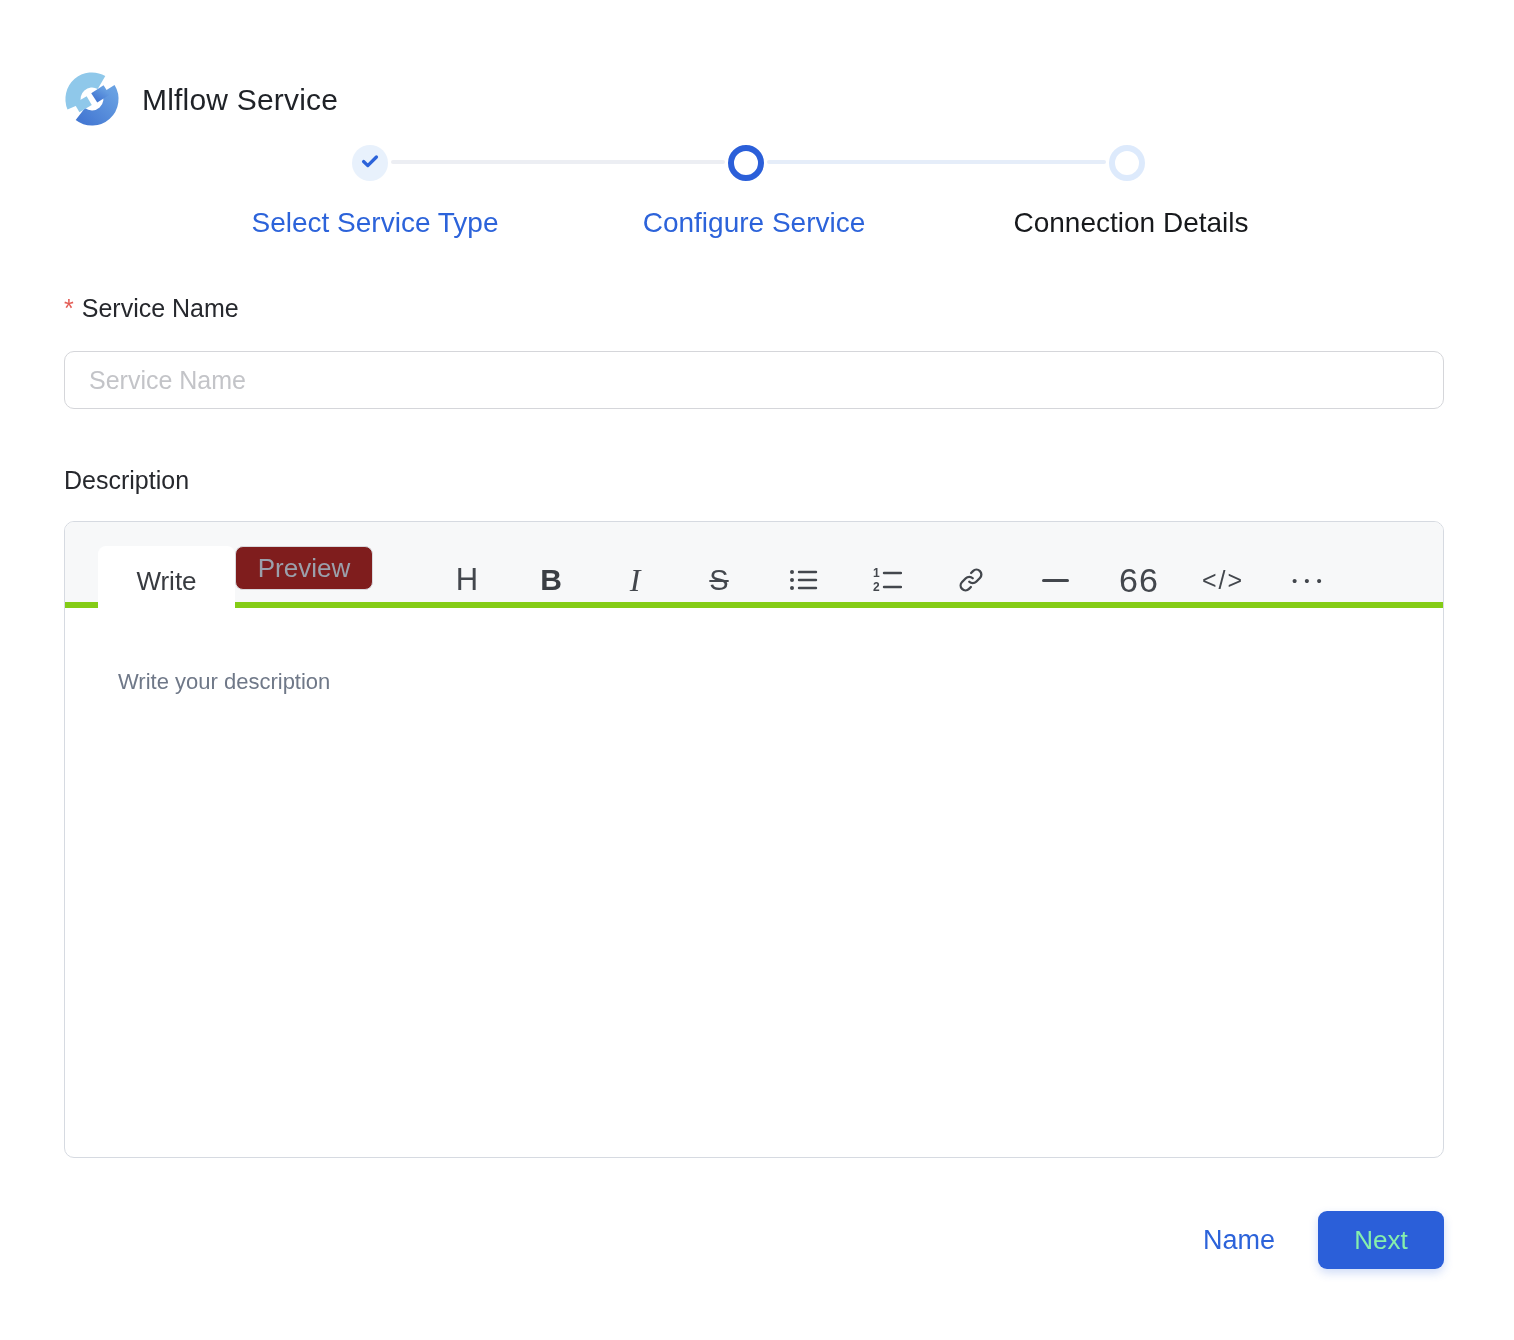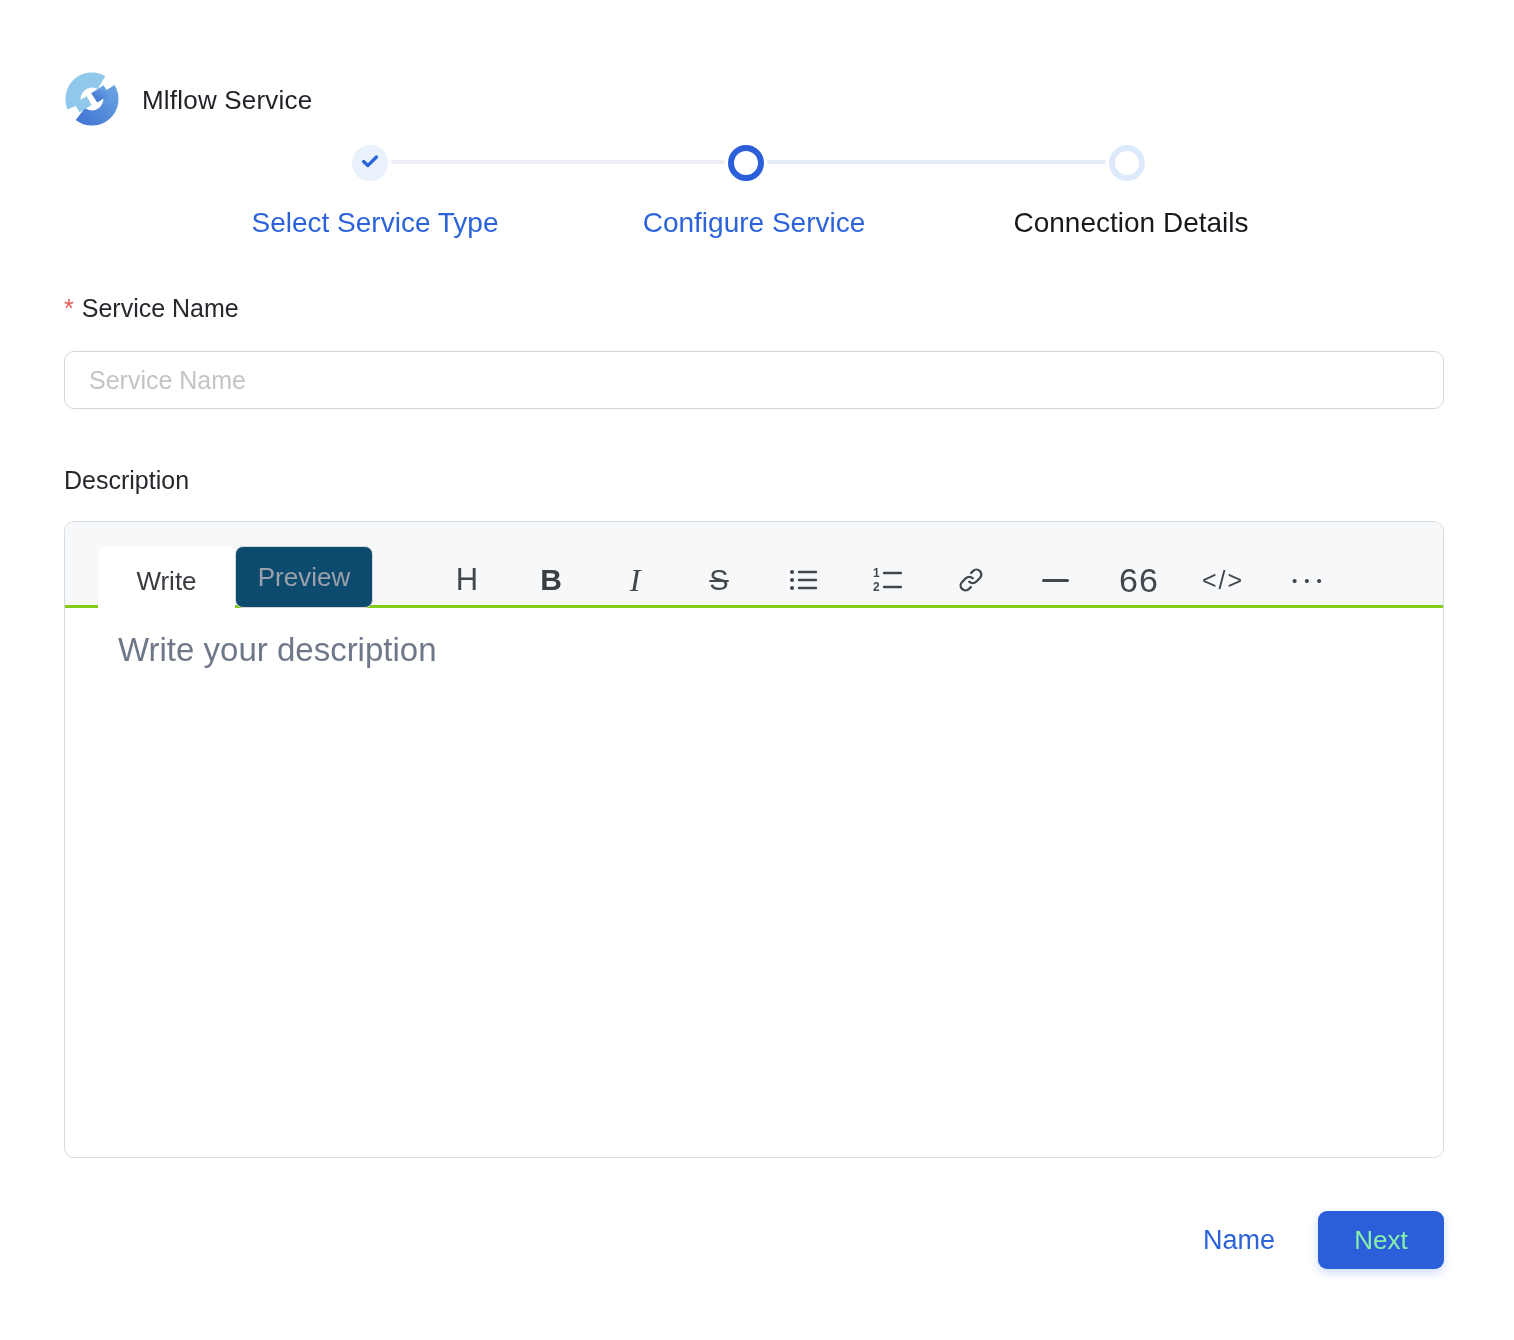--- a/index.html
+++ b/index.html
@@ -8,21 +8,21 @@
   #app {
     position:relative; width:1514px; height:1340px;
     background:#ffffff; overflow:hidden;
   }
 
   
   .logo { position:absolute; left:64px; top:71px; width:56px; height:56px; }
   .page-title {
     position:absolute; left:142px; top:79px; height:42px;
     display:flex; align-items:center;
-    font-size:26px; font-weight:500; color:#1f2227; letter-spacing:.2px;
+    font-size:30px; font-weight:500; color:#1f2227; letter-spacing:.2px;
   }
 
   
   .step-circle { position:absolute; width:36px; height:36px; border-radius:50%; top:145px; }
   .step-done   { left:352px; background:#e8f1fc; display:flex; align-items:center; justify-content:center; }
   .step-active { left:728px; background:#ffffff; border:6px solid #2b5fd9; }
   .step-next   { left:1109px; background:#ffffff; border:6px solid #ddeafc; }
   .connector   { position:absolute; top:160px; height:4px; border-radius:2px; }
   .connector-1 { left:391px; width:334px; background:#eceef3; }
   .connector-2 { left:767px; width:339px; background:#e5edf9; }
@@ -51,32 +51,32 @@
   }
   .name-input::placeholder { color:#c3c4c8; opacity:1; }
 
   
   .editor {
     position:absolute; left:64px; top:521px; width:1380px; height:637px;
     border:1.5px solid #d6dae1; border-radius:10px; background:#ffffff;
   }
   .editor-toolbar {
     position:absolute; left:0; top:0; width:100%; height:86px;
-    background:#f7f8f9; border-bottom:3px solid #84cc16; border-radius:9px 9px 0 0;
+    background:#f7f8f9; border-bottom:6px solid #84cc16; border-radius:9px 9px 0 0;
   }
   .tab {
     position:absolute; display:flex; align-items:center; justify-content:center;
     font-size:26px; font-weight:500; cursor:pointer;
   }
   .tab-write {
     left:33px; top:24px; width:137px; height:70px; background:#ffffff;
     border-radius:8px 8px 0 0; color:#383b40; z-index:3;
   }
   .tab-preview {
-    left:170px; top:24px; width:138px; height:62px; background:#0c4a6e;
+    left:170px; top:24px; width:138px; height:44px; background:#7f1d1d;
     border:1px solid #d9d9dd; border-radius:8px; color:#9ba0ab; z-index:2;
   }
   .toolbar-icons {
     position:absolute; left:360px; top:36px; height:44px; display:flex; z-index:1;
   }
   .tb-btn {
     width:84px; height:44px; display:flex; align-items:center; justify-content:center;
     color:#43474d; cursor:pointer;
   }
   .glyph-h { font-size:31px; font-weight:400; }
@@ -88,22 +88,22 @@
   .glyph-more { font-size:15px; letter-spacing:7px; padding-left:7px; }
   .hr-shape { width:27px; height:3px; background:#43474d; border-radius:2px; }
   .tb-svg { display:block; }
 
   .editor-body {
     position:absolute; left:0; top:87px; width:100%; height:548px;
     border-radius:0 0 9px 9px; overflow:hidden;
   }
   .desc-textarea {
     width:100%; height:100%; border:none; outline:none; resize:none;
-    font-family:"Liberation Sans", sans-serif; font-size:33px; color:#c2410c;
-    padding:22px 53px; background:transparent;
+    font-family:"Liberation Sans", sans-serif; font-size:22px; color:#c2410c;
+    padding:60px 53px; background:transparent;
   }
   .desc-textarea::placeholder { color:#6f7888; opacity:1; }
 
   
   .back-link {
     position:absolute; left:1203px; top:1224px; height:32px;
     display:flex; align-items:center;
     font-size:27px; color:#2c63da; cursor:pointer; background:none; border:none;
     font-family:"Liberation Sans", sans-serif;
   }

